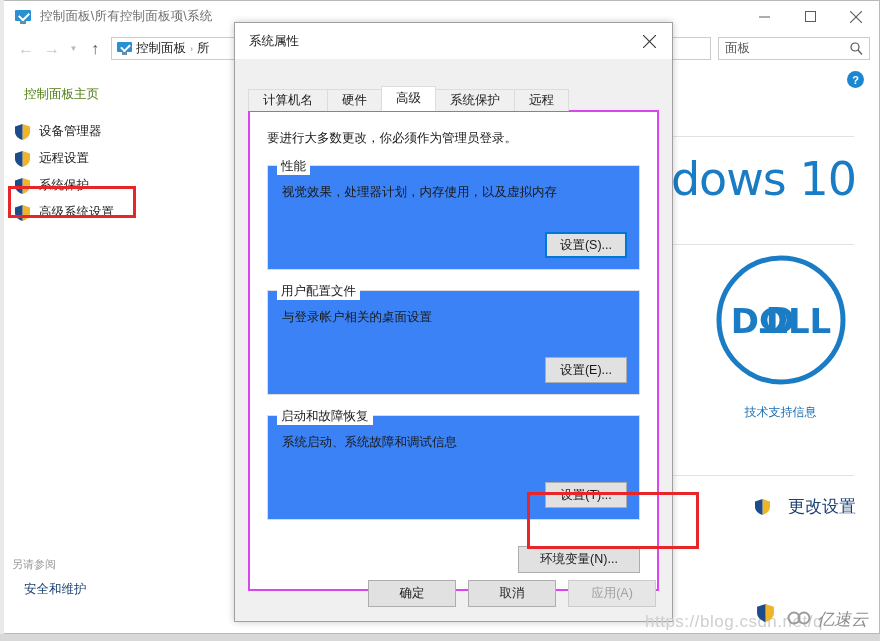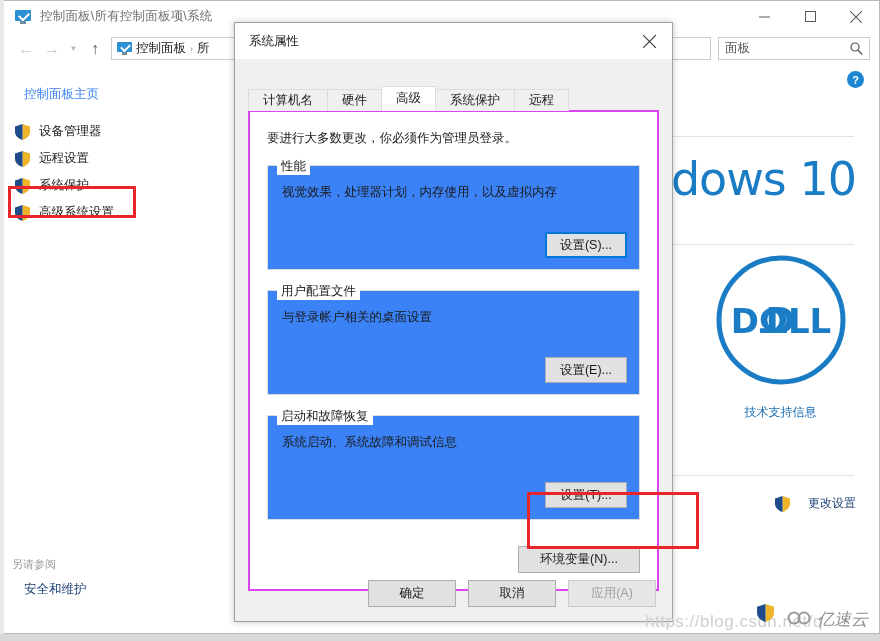--- a/index.html
+++ b/index.html
@@ -80,21 +80,21 @@
     display:flex;align-items:center;
   }
   .search-text{margin-left:6px;font-size:12.5px;color:#555;}
   .search-icon{position:absolute;right:6px;top:4px;color:#555;}
 
   
   .cp-left{
     position:absolute;left:1px;top:64px;width:225px;bottom:1px;background:#ffffff;
   }
   .left-home{
-    margin:21px 0 0 22px;font-size:12.5px;color:#3b82f6;
+    margin:21px 0 0 22px;font-size:12.5px;color:#4d7c0f;
   }
   .left-list{margin-top:15px;}
   .left-item{
     display:flex;align-items:center;height:27px;padding-left:13px;
   }
   .left-item-label{margin-left:9px;font-size:12.5px;color:#1a1a1a;}
   .shield{width:15px;height:16px;position:relative;flex:none;}
   .shield svg{display:block;}
   .see-also{
     position:absolute;left:0;bottom:34px;width:225px;
@@ -113,21 +113,21 @@
   .win10-text{
     position:absolute;right:22px;top:16px;
     font-size:46px;color:#1a7cc4;letter-spacing:-1px;white-space:nowrap;
     font-family:"DejaVu Sans","Liberation Sans",sans-serif;font-weight:400;
   }
   .hr-line{position:absolute;left:22px;right:24px;height:1px;background:#e2e2e2;}
   .dell-block{position:absolute;right:20px;top:185px;width:155px;text-align:center;}
   .dell-logo{width:140px;height:140px;margin:0 auto;position:relative;}
   .dell-caption{margin-top:14px;font-size:12px;color:#1a6fb5;}
   .change-row{position:absolute;right:22px;top:430px;display:flex;align-items:center;}
-  .change-label{margin-left:18px;font-size:12px;color:#1a3f73;}
+  .change-label{margin-left:18px;font-size:17px;color:#1a3f73;}
   .help-badge{
     position:absolute;right:14px;top:6px;width:17px;height:17px;border-radius:50%;
     background:#1b87d2;color:#fff;font-size:11px;font-weight:bold;
     display:flex;align-items:center;justify-content:center;
   }
 
   
   .dlg{
     position:absolute;left:234px;top:22px;width:439px;height:600px;
     background:#f0f0f0;border:1px solid #a0a0a0;box-sizing:border-box;

